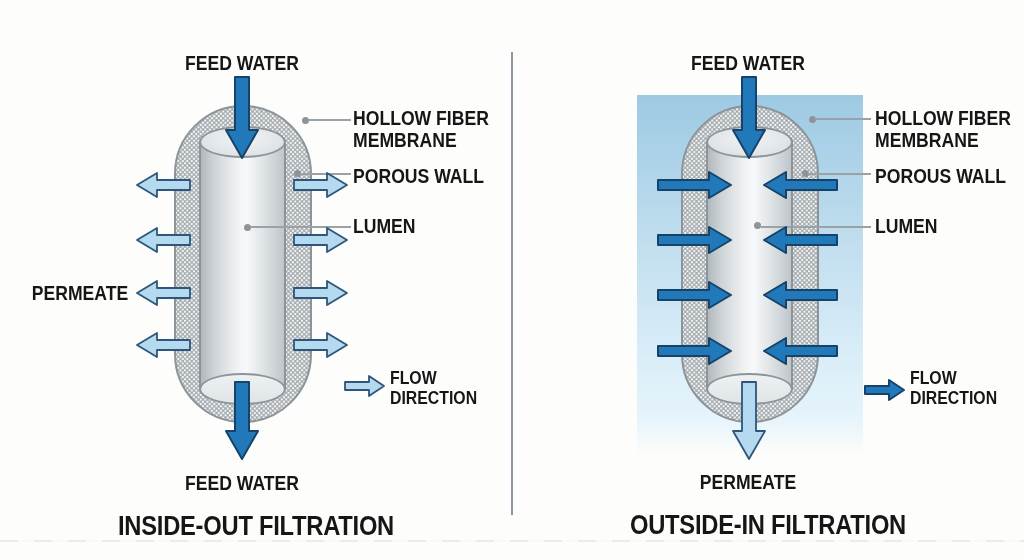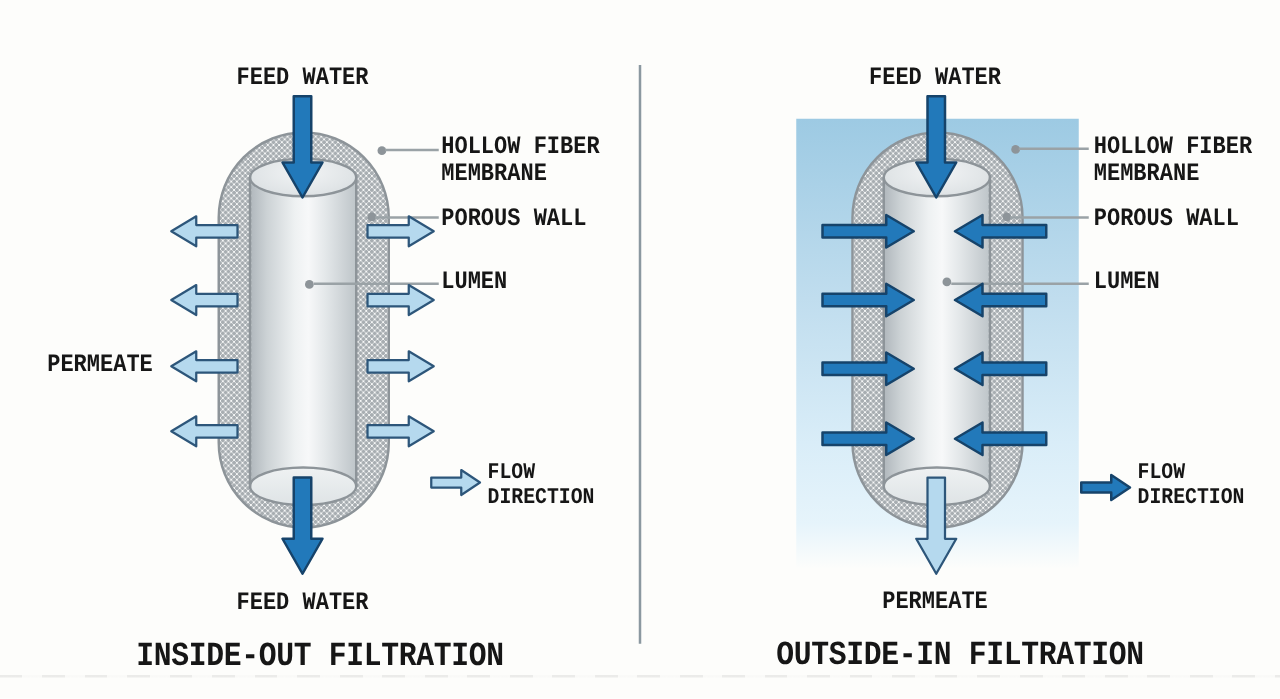--- a/index.html
+++ b/index.html
@@ -1,19 +1,19 @@
 <!DOCTYPE html>
 <html style="--background: #fdfdfb; --text: #161616; --feed-arrow-fill: #2279ba; --feed-arrow-stroke: #16436a; --permeate-arrow-fill: #b5d9ee; --permeate-arrow-stroke: #2d567a; --membrane-border: #8d9499; --membrane-dot: #a7adb1; --feed-water-pool: #9dcae3; --leader-line: #9aa2a6; --divider: #8b98a0;"><head>
 <meta charset="utf-8">
 <style>
   html,body{margin:0;padding:0;background:#ffffff;}
   .stage{
     position:relative;width:1024px;height:559px;overflow:hidden;
     background:var(--background,#fdfdfb);
-    font-family:Liberation Mono, monospace;
+    font-family:Liberation Sans, sans-serif;
   }
   .abs{position:absolute;}
   
   .tc{position:absolute;font-weight:700;color:var(--text,#161616);white-space:nowrap;
       transform:translateX(-50%) scaleX(.88);transform-origin:center top;}
   .tl{position:absolute;font-weight:700;color:var(--text,#161616);white-space:nowrap;
       transform:scaleX(.88);transform-origin:left top;}
   .s20{font-size:20px;line-height:22px;}
   .s19{font-size:20px;line-height:20px;}
   .s18{font-size:18px;line-height:19.5px;}

